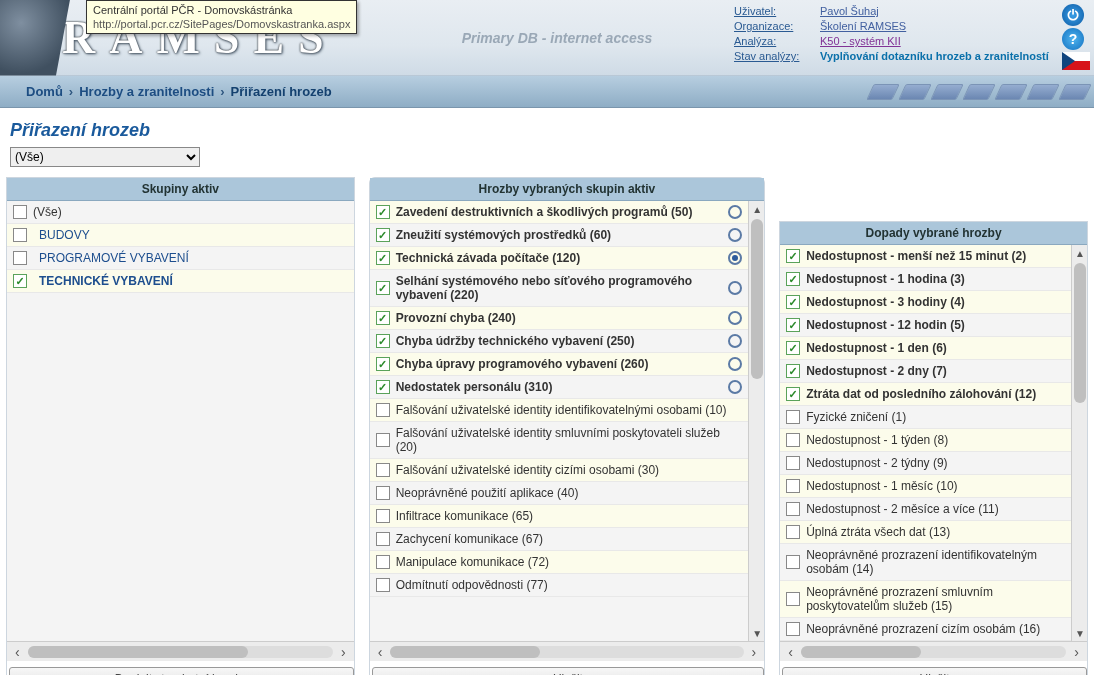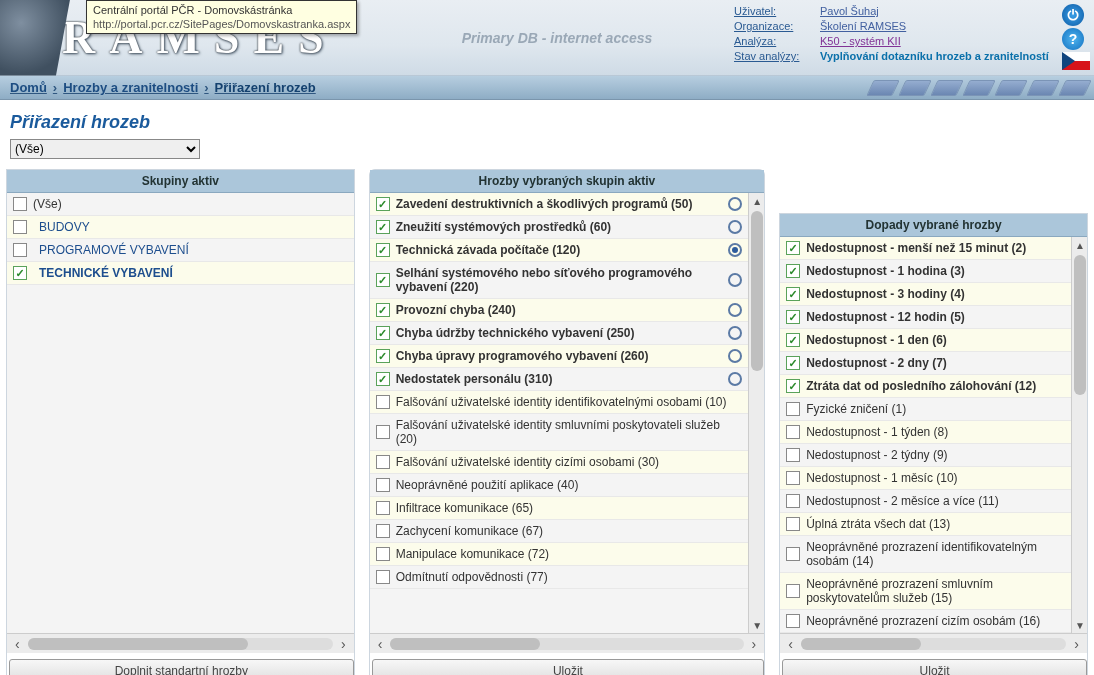--- a/index.html
+++ b/index.html
@@ -89,25 +89,25 @@
     background: linear-gradient(#fff 50%, #d7141a 50%);
     position: relative; }
   .icon-flag::before{
     content:""; position:absolute;left:0;top:0;
     border-top:9px solid transparent;border-bottom:9px solid transparent;
     border-left:13px solid #11457e;
   }
   
   .breadcrumb-bar {
     display:flex;align-items:center;
-    height:24px;
+    height:32px;
     background: linear-gradient(#b7cee0,#8eadc5);
     border-bottom:1px solid #7a95ac;
-    padding-left:10px;
-    font-weight:bold;font-size:13px;color:#2f5780;text-decoration:underline;
+    padding-left:26px;
+    font-weight:bold;font-size:13px;color:#2f5780;
   }
   .breadcrumb-bar a{ color:#1d4d82; text-decoration:none; cursor:pointer;}
   .breadcrumb-bar .sep{ margin:0 6px; color:#2f5780;}
   .breadcrumb-bar .current{ color:#14416f; }
   .bc-stripes{
     margin-left:auto;display:flex;gap:6px;padding-right:6px;
   }
   .bc-stripes span{
     width:26px;height:16px;background:linear-gradient(#95add0,#6b87b2);
     transform:skewX(-25deg);border:1px solid #7b94b6;border-radius:2px;

